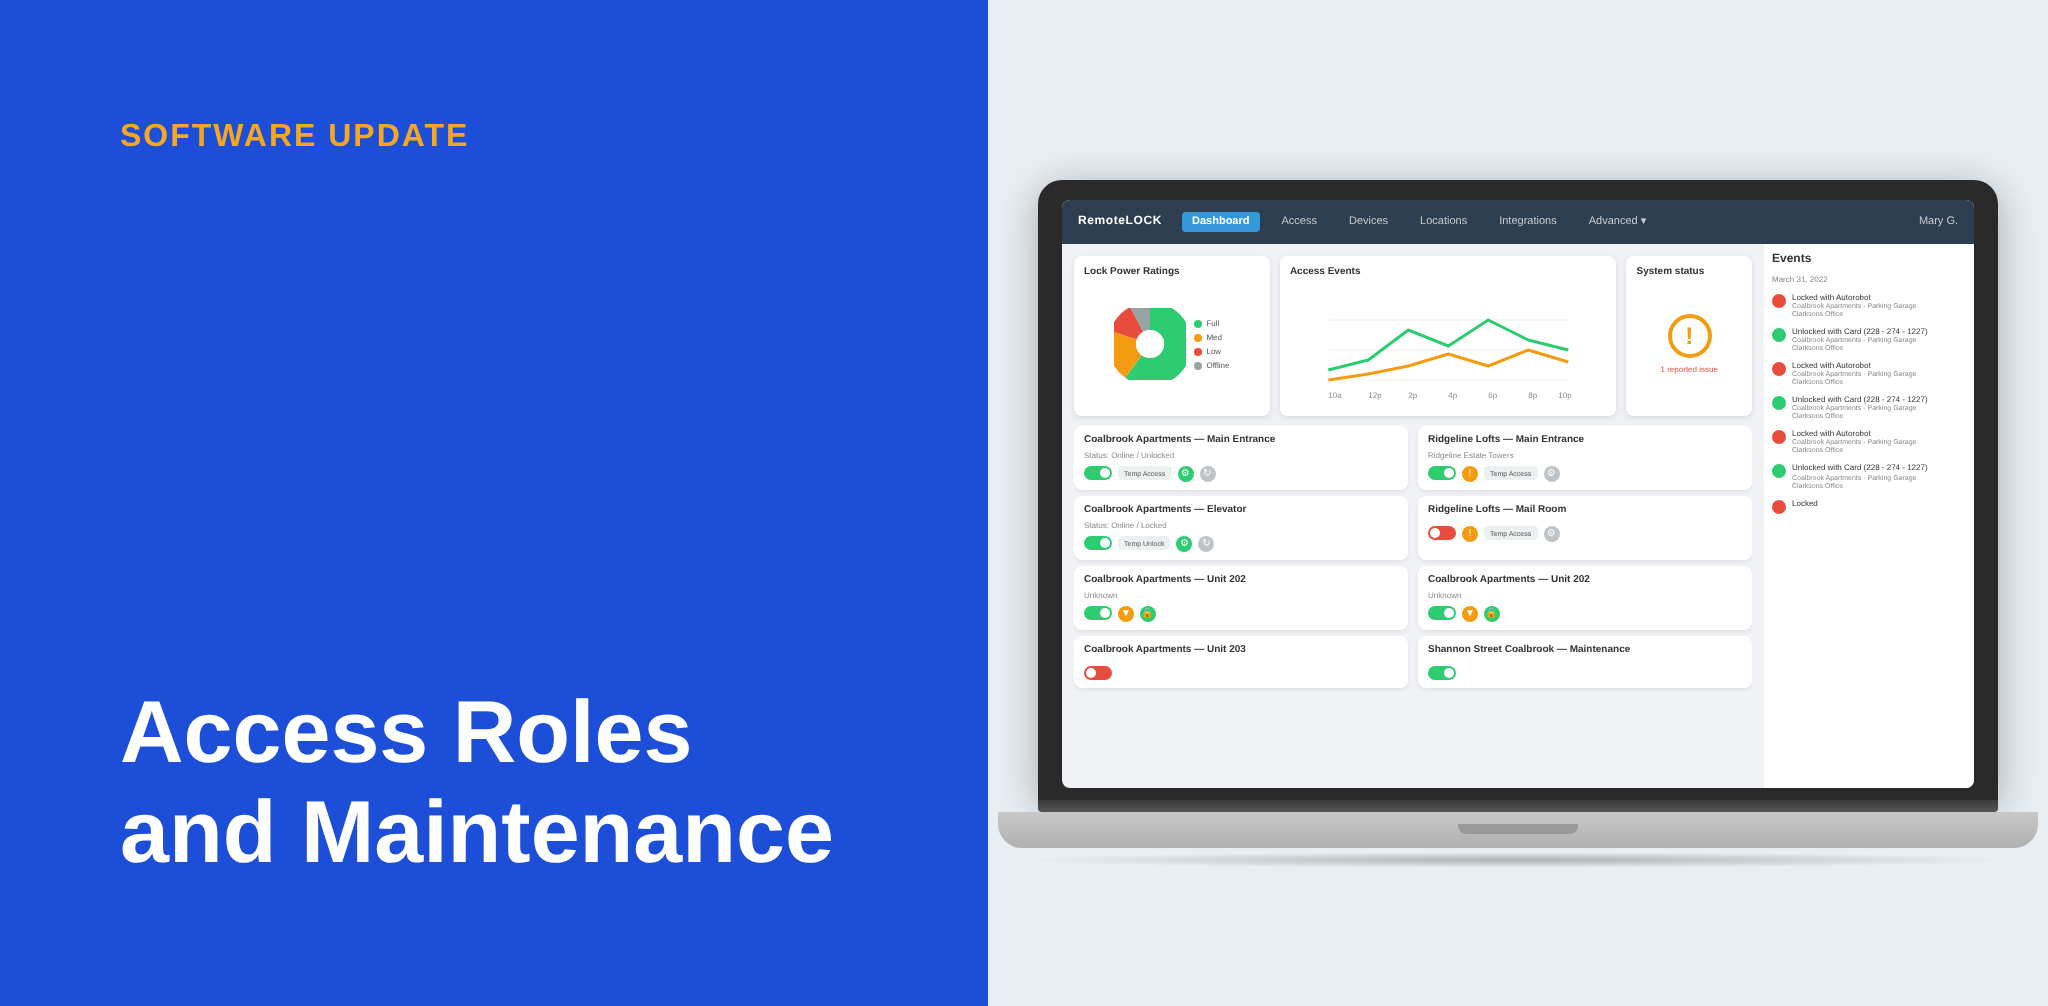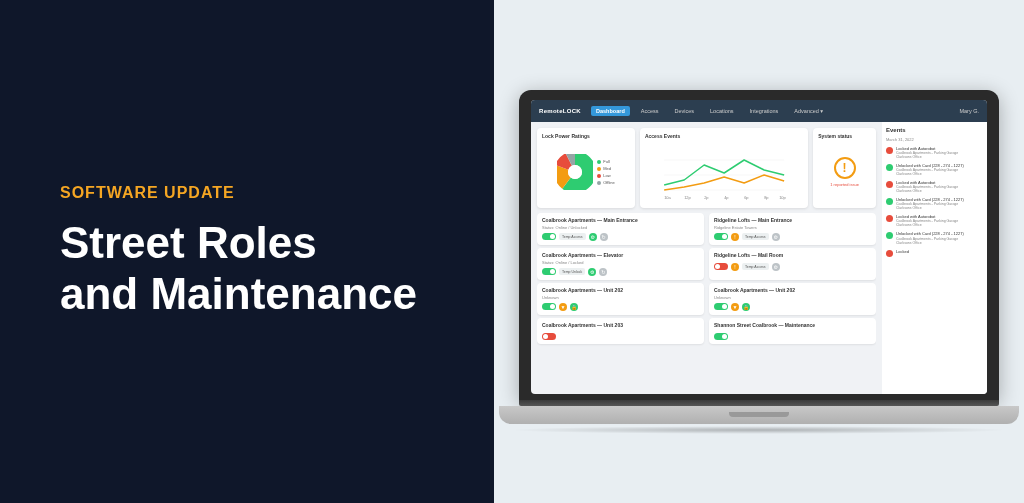--- a/index.html
+++ b/index.html
@@ -9,24 +9,24 @@
       height: 503px;
       overflow: hidden;
       font-family: 'Arial', sans-serif;
       display: flex;
     }
 
     
     .left-panel {
       width: 540px;
       height: 503px;
-      background: #0f172a;
-      display: flex;
-      flex-direction: column;
-      justify-content: center;
+      background: #1d4ed8;
+      display: flex;
+      flex-direction: column;
+      justify-content: space-between;
       padding: 60px 60px 60px 60px;
       position: relative;
     }
 
     .software-update-label {
       color: #f5a623;
       font-size: 16px;
       font-weight: 700;
       letter-spacing: 1px;
       text-transform: uppercase;
@@ -421,21 +421,21 @@
       background: radial-gradient(ellipse, rgba(0,0,0,0.25) 0%, transparent 70%);
       margin-top: 2px;
     }
   </style>
 </head>
 <body>
 
 <div class="left-panel">
   <div class="software-update-label">SOFTWARE UPDATE</div>
   <div class="main-heading">
-    <span>Street Roles</span><br>
+    <span>Access Roles</span><br>
     <span>and Maintenance</span>
   </div>
 </div>
 
 <div class="right-panel">
   <div class="laptop-wrapper">
 
     <div class="laptop-screen-bezel">
       <div class="laptop-screen">
 

